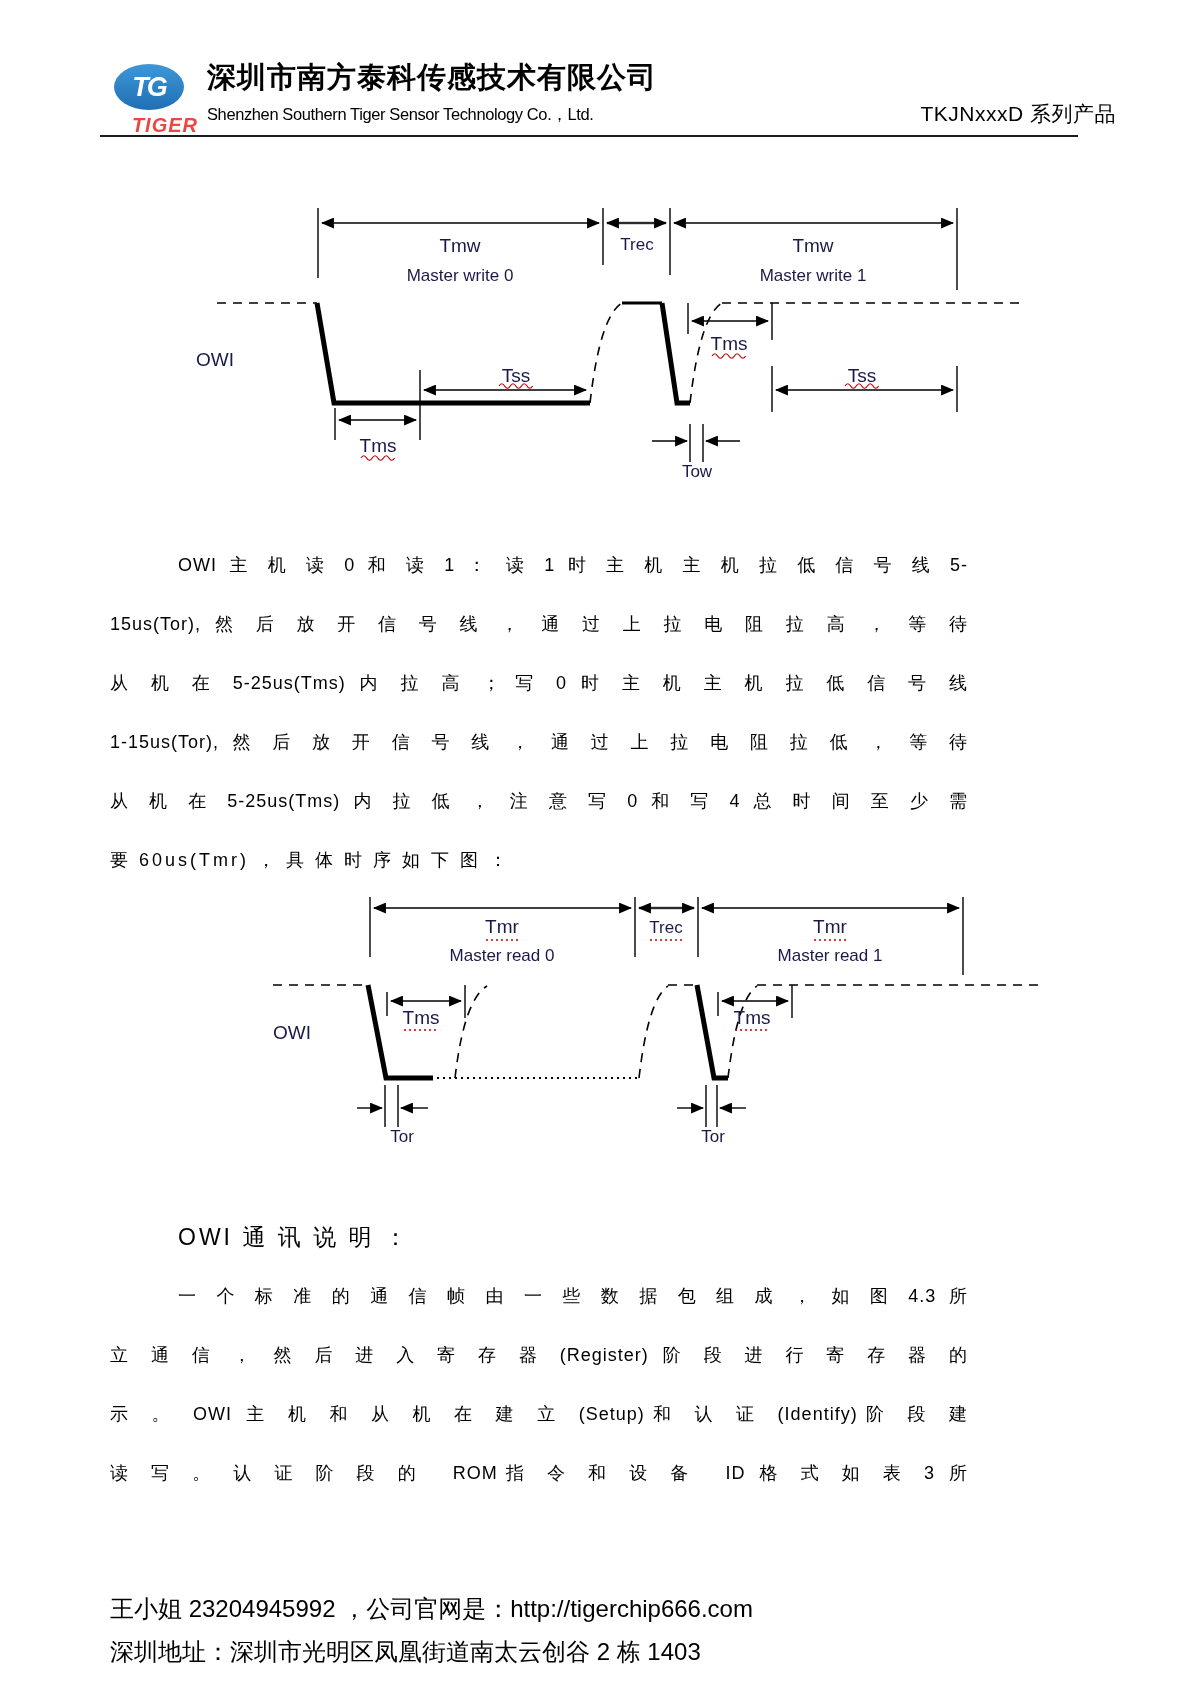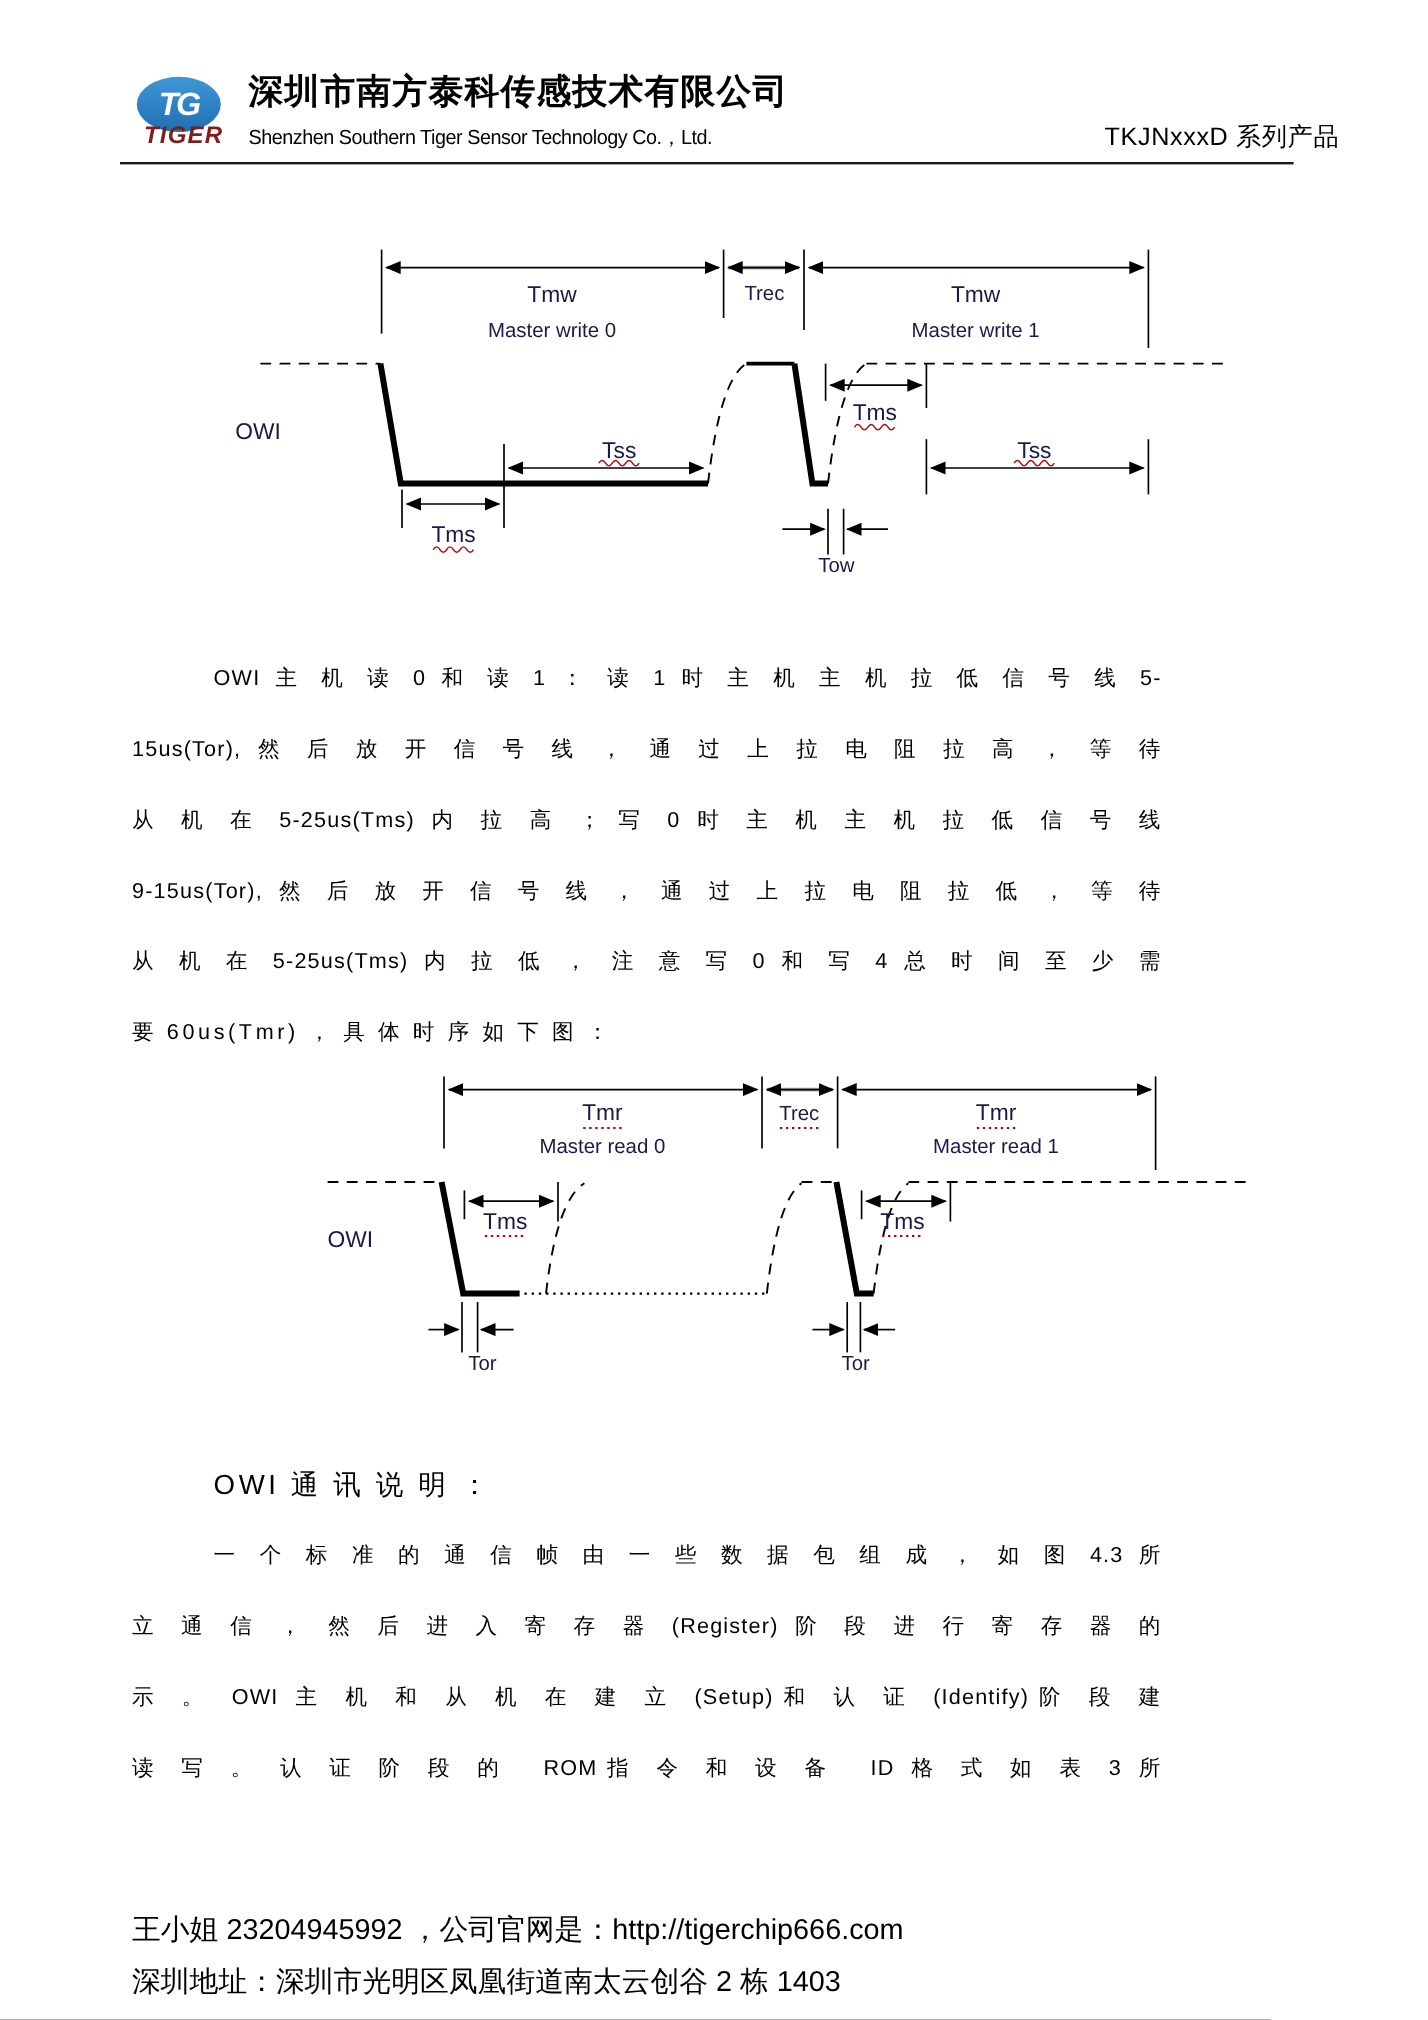--- a/index.html
+++ b/index.html
@@ -4,22 +4,22 @@
 <style>
   html,body{margin:0;padding:0;background:#888;}
   .page{position:relative;width:1190px;height:1683px;background:#fff;margin:0 auto;
         font-family:"Liberation Sans","DejaVu Sans",sans-serif;color:#000;overflow:hidden;padding-left:36px;}
   
   .logo{position:absolute;left:108px;top:60px;width:90px;height:76px;}
   .logo-ellipse{position:absolute;left:6px;top:4px;width:70px;height:46px;border-radius:50%;
         background:linear-gradient(180deg,#3f97d6 0%,#1f6fb4 100%);
         display:flex;align-items:center;justify-content:center;}
   .logo-ellipse span{color:#fff;font-size:27px;font-weight:bold;font-style:italic;letter-spacing:-2px;}
-  .logo-word{position:absolute;left:0;top:42px;width:90px;text-align:center;
-        color:#7f1d1d;font-size:20px;font-weight:bold;font-style:italic;letter-spacing:1px;}
+  .logo-word{position:absolute;left:0;top:54px;width:90px;text-align:right;
+        color:#ef4444;font-size:20px;font-weight:bold;font-style:italic;letter-spacing:1px;}
   .company{position:absolute;left:207px;top:60px;}
   .company-cn{font-size:29px;font-weight:bold;letter-spacing:1px;line-height:34px;}
   .company-en{font-size:17px;letter-spacing:-0.4px;margin-top:9px;transform:scaleX(.97);transform-origin:left;}
   .series{position:absolute;right:110px;top:100px;font-size:21px;letter-spacing:.5px;}
   .header-rule{position:absolute;left:100px;top:135px;width:978px;height:2px;background:#1a1a1a;}
   
   svg{position:absolute;left:0;}
   svg text{font-family:"Liberation Sans","DejaVu Sans",sans-serif;fill:#1a1a4a;}
   .t19{font-size:19px;} .t17{font-size:17px;}
   .dim{stroke:#000;stroke-width:1.4;}
@@ -122,21 +122,21 @@
     <line class="tick" x1="703" y1="424" x2="703" y2="462"></line>
     <line class="dim" x1="652" y1="441" x2="687" y2="441" marker-end="url(#arr1)"></line>
     <line class="dim" x1="706" y1="441" x2="740" y2="441" marker-start="url(#arr1)"></line>
     <text class="t17" x="697" y="477" text-anchor="middle">Tow</text>
   </svg>
 
   <div class="para" style="top:536px">
     <div class="jline first">OWI 主 机 读 0 和 读 1 ： 读 1 时 主 机 主 机 拉 低 信 号 线 5-</div>
     <div class="jline">15us(Tor), 然 后 放 开 信 号 线 ， 通 过 上 拉 电 阻 拉 高 ， 等 待</div>
     <div class="jline">从 机 在 5-25us(Tms) 内 拉 高 ； 写 0 时 主 机 主 机 拉 低 信 号 线</div>
-    <div class="jline">9-15us(Tor), 然 后 放 开 信 号 线 ， 通 过 上 拉 电 阻 拉 低 ， 等 待</div>
+    <div class="jline">1-15us(Tor), 然 后 放 开 信 号 线 ， 通 过 上 拉 电 阻 拉 低 ， 等 待</div>
     <div class="jline">从 机 在 5-25us(Tms) 内 拉 低 ， 注 意 写 0 和 写 4 总 时 间 至 少 需</div>
     <div class="jline last">要 60us(Tmr) ， 具 体 时 序 如 下 图 ：</div>
   </div>
 
   <svg style="top:880px" width="1190" height="275" viewBox="0 880 1190 275">
     <defs>
       <marker id="arr2" viewBox="0 0 12 10" refX="11" refY="5" markerWidth="13" markerHeight="11" markerUnits="userSpaceOnUse" orient="auto-start-reverse">
         <path d="M0,0 L12,5 L0,10 z" fill="#000"></path>
       </marker>
     </defs>

